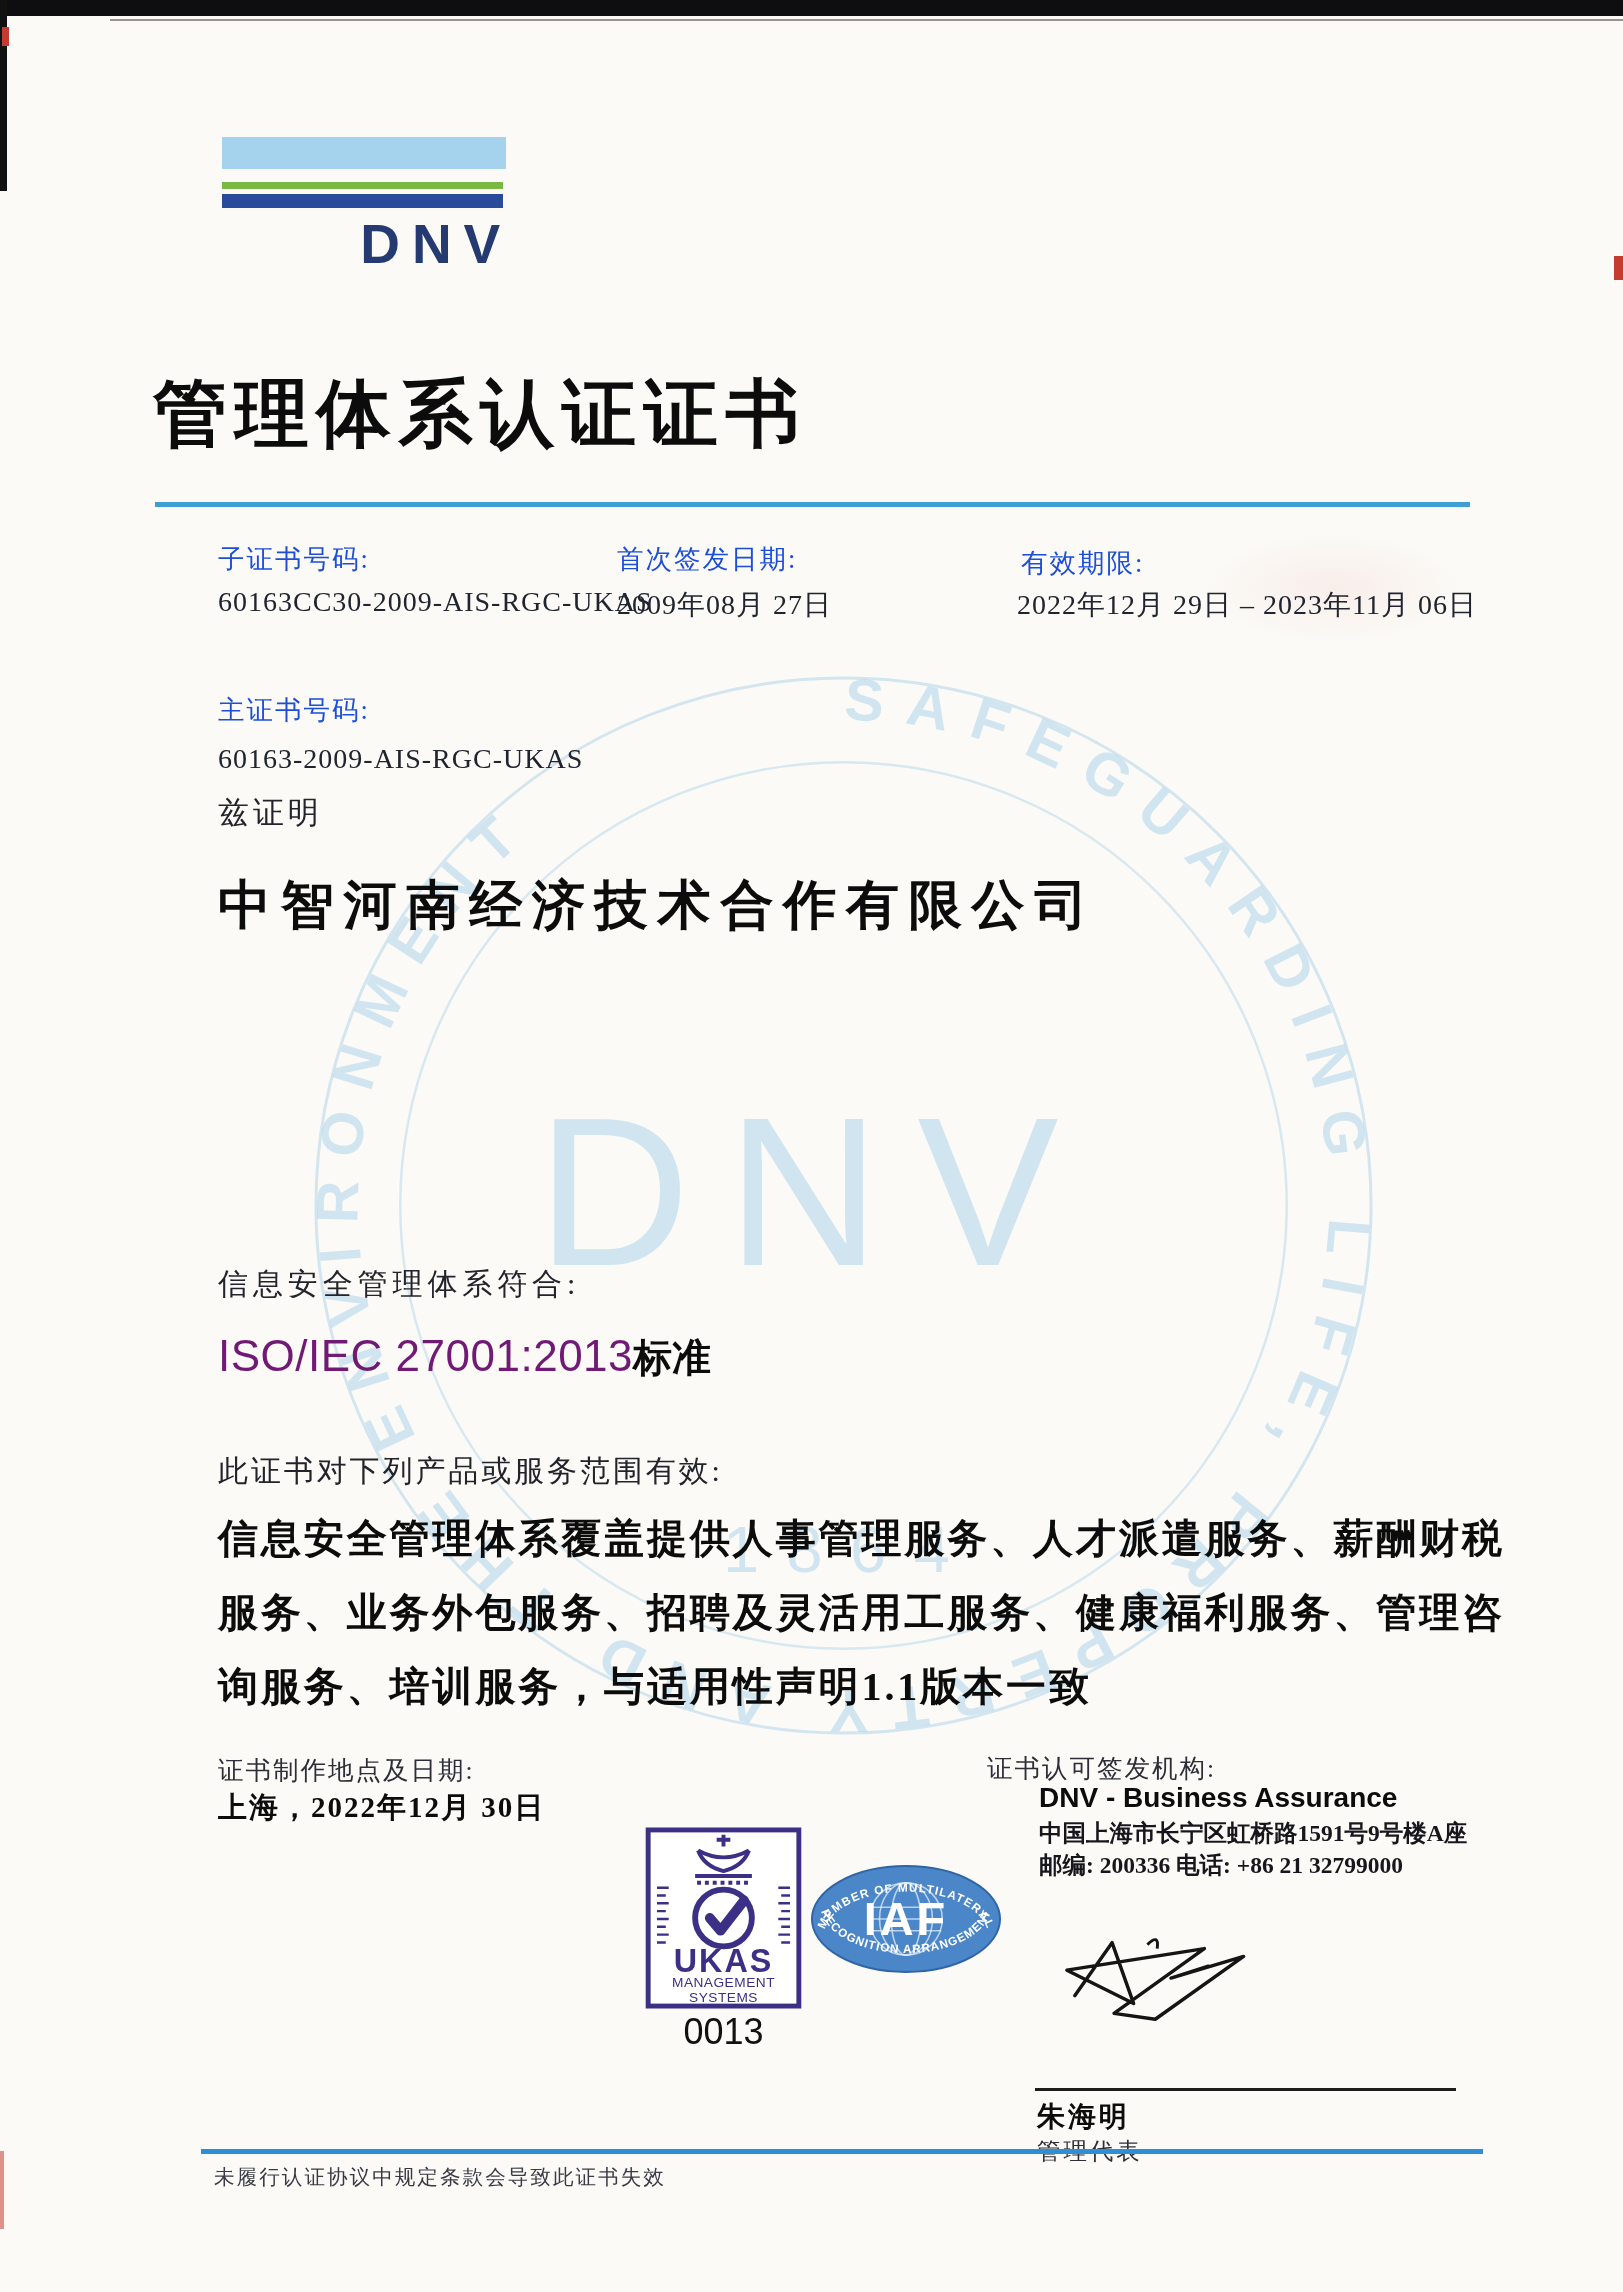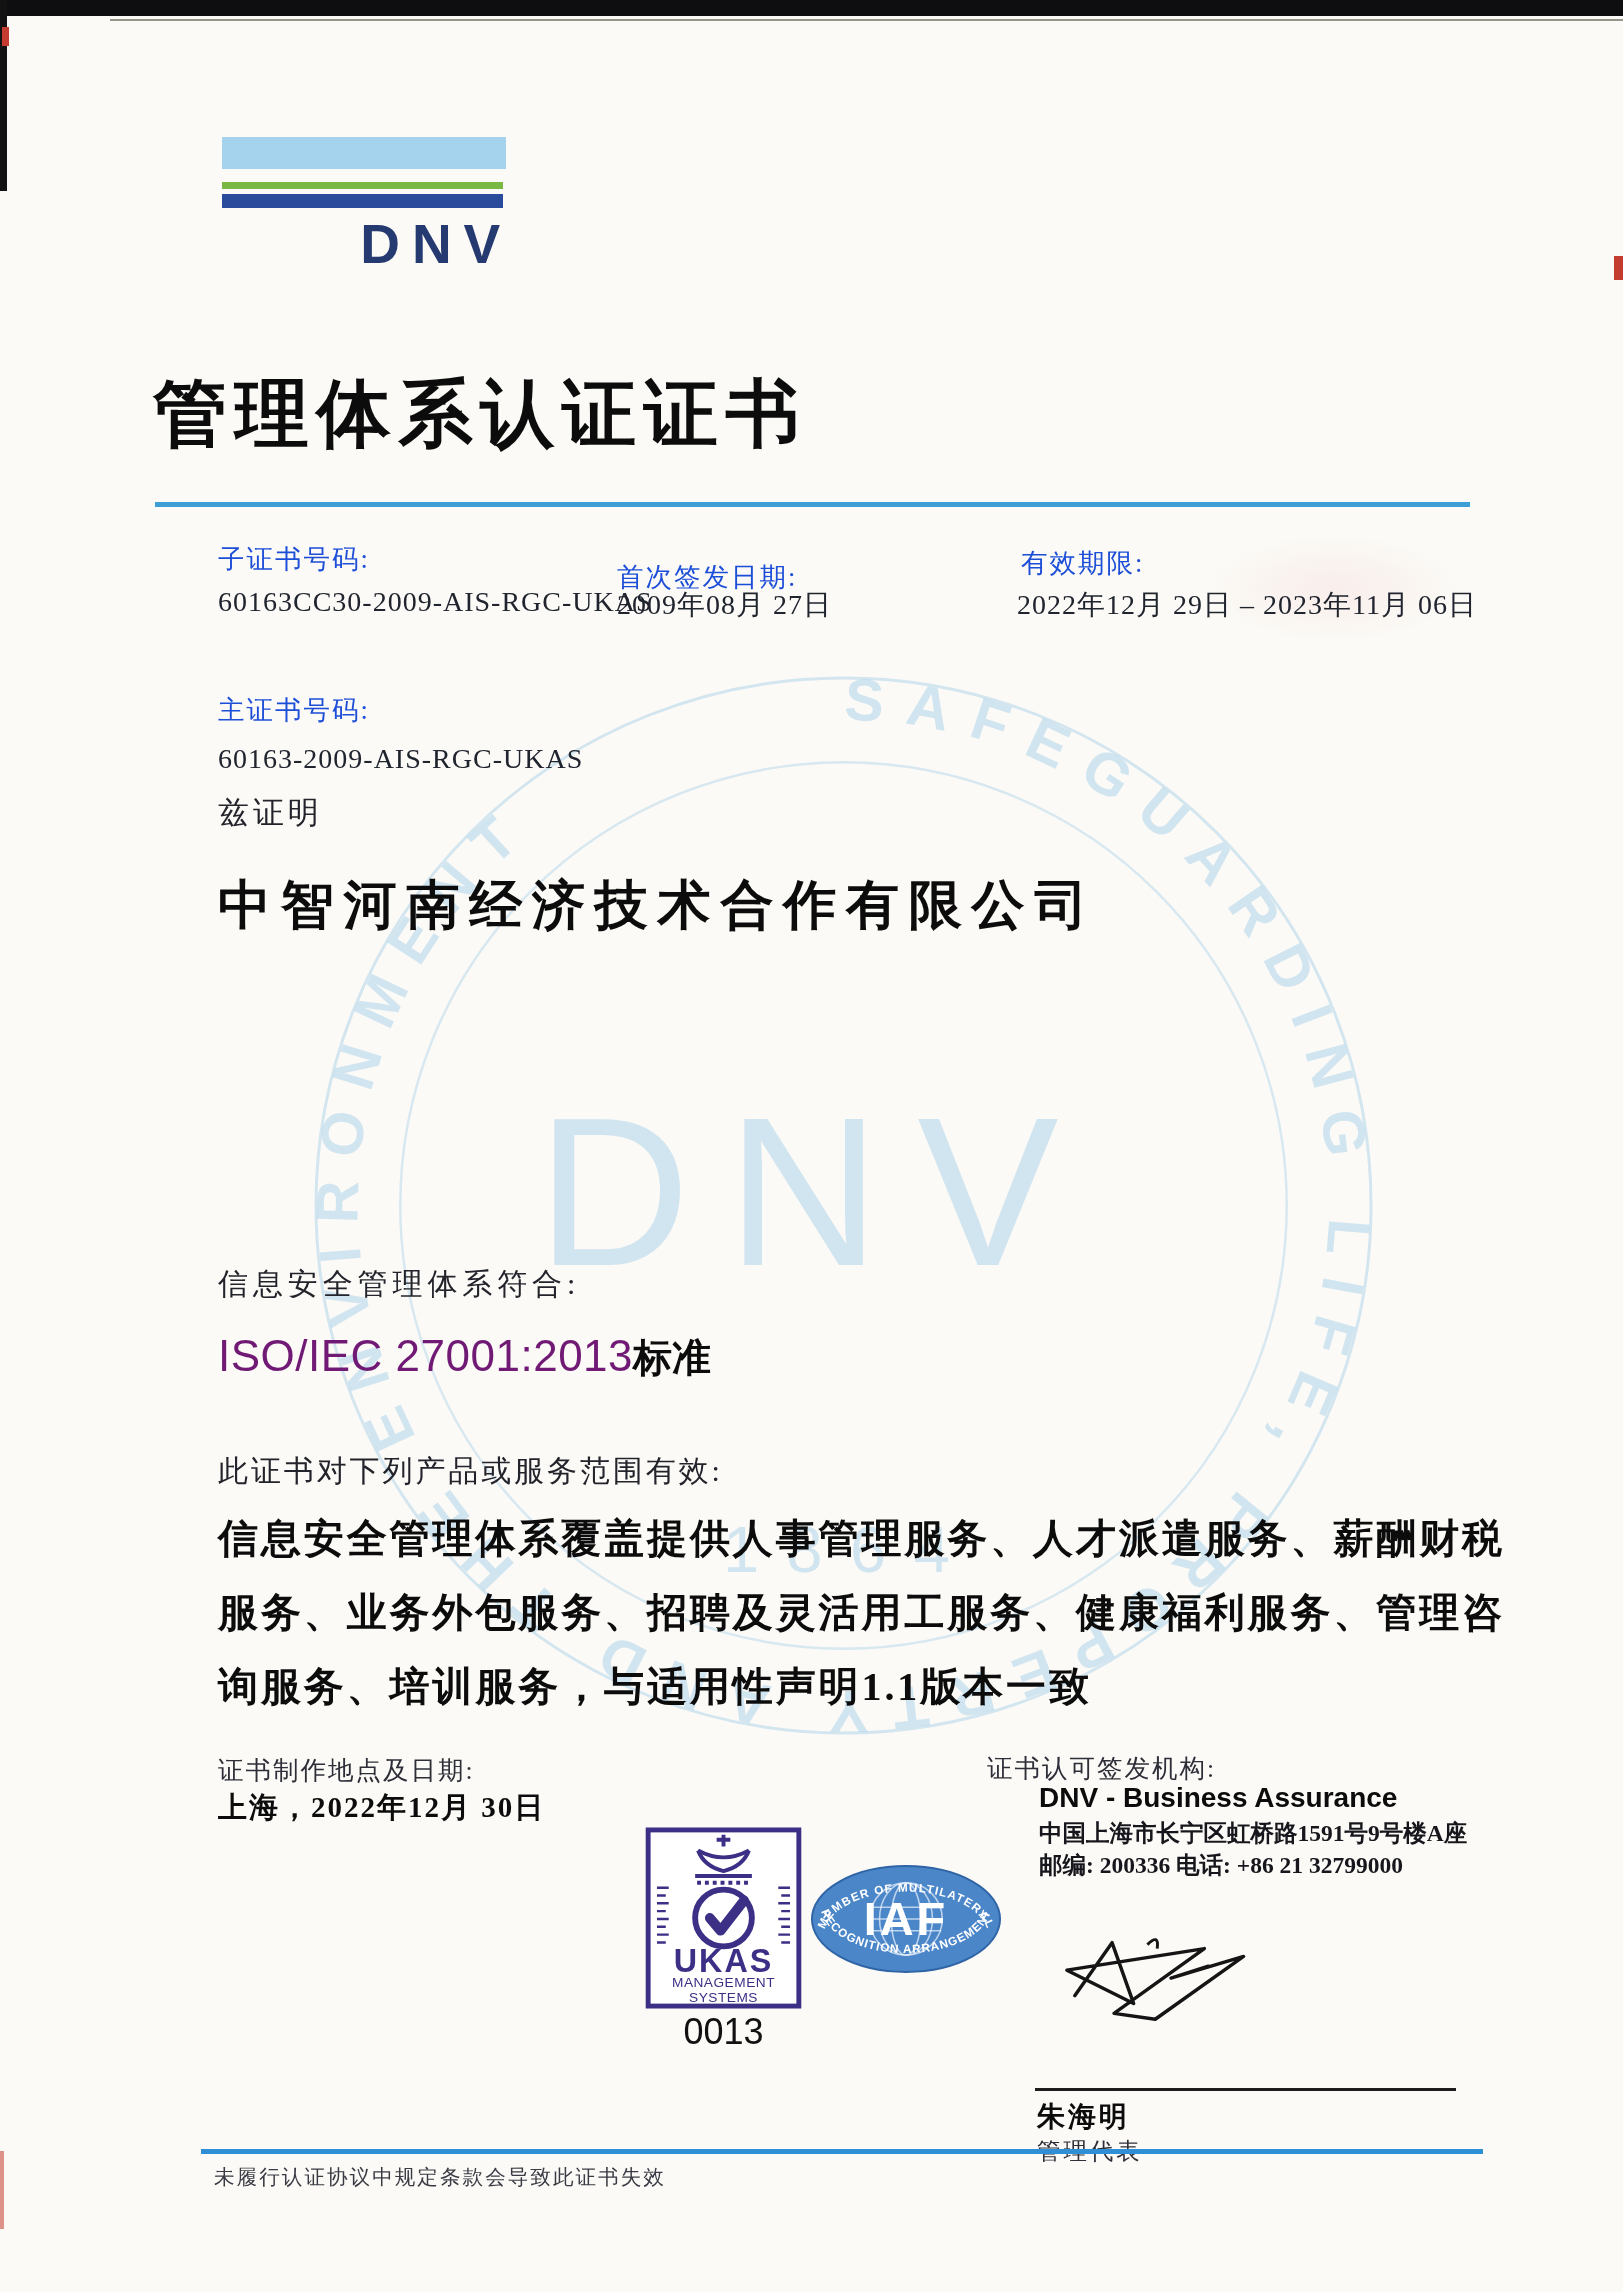--- a/index.html
+++ b/index.html
@@ -54,21 +54,21 @@
     </div>
     <div class="sans" style="text-align:right;font-size:55px;font-weight:600;letter-spacing:11.8px;color:#253a70;margin-top:3.9px;margin-right:-5.9px;">DNV</div>
   </div>
 
   <div class="abs content kai" style="left:153px;top:365px;font-size:74px;font-weight:700;letter-spacing:7.8px;color:#0c0c0c;">管理体系认证证书</div>
   <div class="abs content" style="left:155px;top:502px;width:1315px;height:4.9px;background:#3e9ed6;"></div>
 
   <div class="abs content kai label" style="left:218px;top:541px;">子证书号码:</div>
   <div class="abs content value" style="left:218px;top:586px;">60163CC30-2009-AIS-RGC-UKAS</div>
 
-  <div class="abs content kai label" style="left:617px;top:559px;">首次签发日期:</div>
+  <div class="abs content kai label" style="left:617px;top:541px;">首次签发日期:</div>
   <div class="abs content value" style="left:617px;top:586px;">2009年08月 27日</div>
 
   <div class="abs content kai label" style="left:1021px;top:545px;">有效期限:</div>
   <div class="abs content value" style="left:1017px;top:586px;">2022年12月 29日  –  2023年11月 06日</div>
 
   <div class="abs content kai label" style="left:218px;top:692px;">主证书号码:</div>
   <div class="abs content value" style="left:218px;top:743px;">60163-2009-AIS-RGC-UKAS</div>
 
   <div class="abs content kai" style="left:218px;top:792px;font-size:31px;letter-spacing:3.9px;color:#23232b;">兹证明</div>
 

